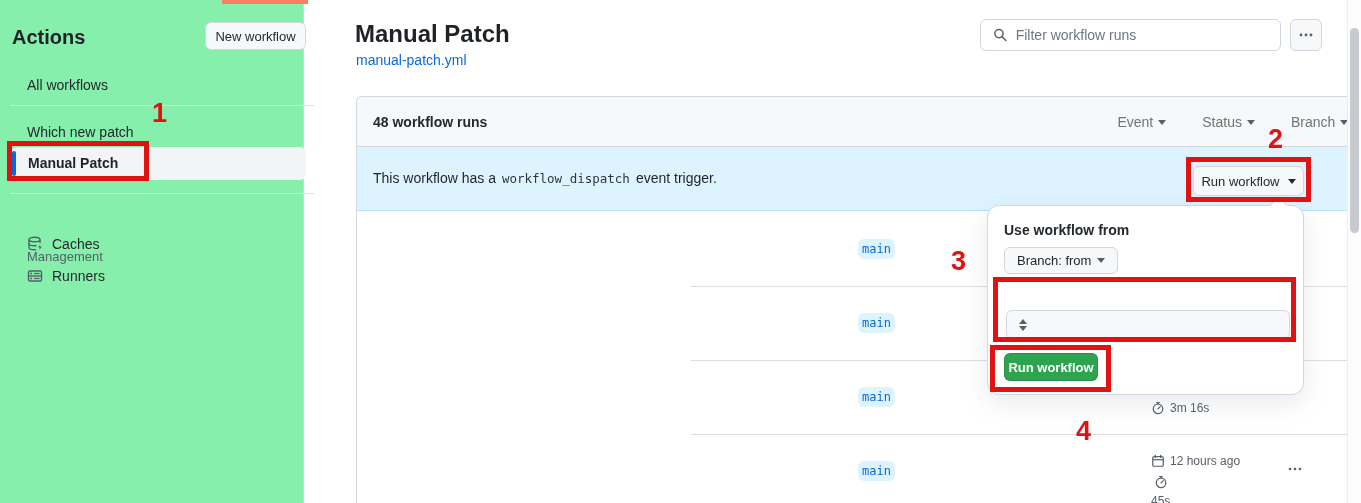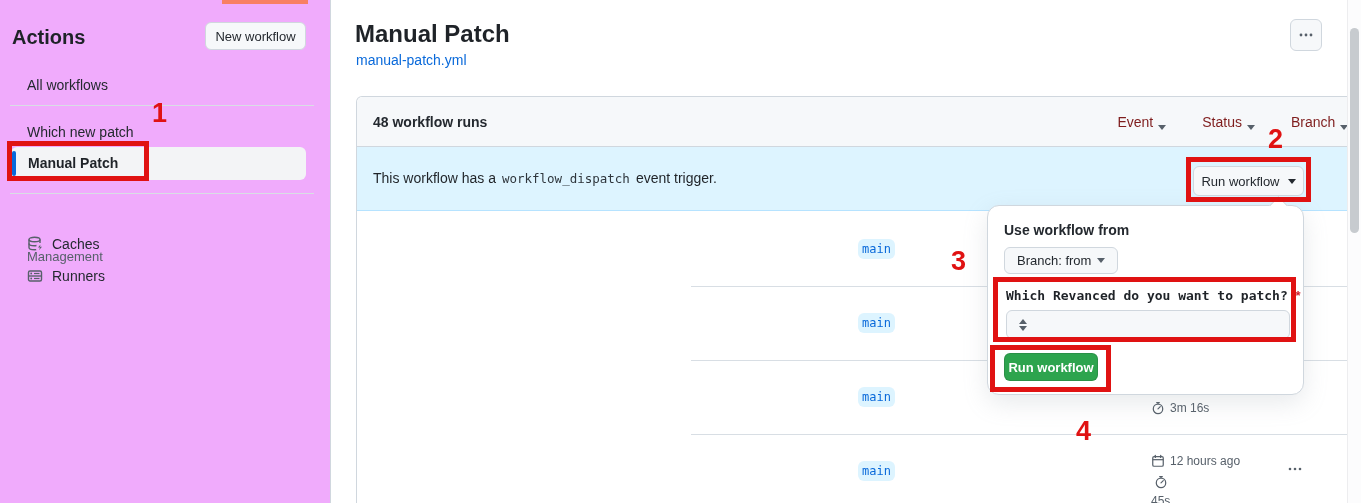--- a/index.html
+++ b/index.html
@@ -7,21 +7,21 @@
   .screen {
     position:relative; width:1361px; height:503px; overflow:hidden;
     background:#ffffff; font-family:"Liberation Sans", sans-serif; color:#24292f;
   }
   .mono { font-family:"DejaVu Sans Mono","Liberation Mono",monospace; }
 
   
   .top-accent { position:absolute; left:222px; top:0; width:86px; height:4px; background:#f87f63; z-index:40; }
 
   
-  .sidebar { position:absolute; left:0; top:0; width:331px; height:503px; background:#f0abfc; border-right:1px solid #d0d7de; }
+  .sidebar { position:absolute; left:0; top:0; width:304px; height:503px; background:#86efac; border-right:1px solid #d0d7de; }
   .sb-title { position:absolute; left:12px; top:26px; font-size:20px; font-weight:700; color:#1f2328; }
   .btn {
     display:inline-flex; align-items:center; justify-content:center; gap:6px;
     background:#f6f8fa; border:1px solid #d0d7de; border-radius:6px;
     font-size:13px; font-weight:500; color:#24292f; cursor:pointer;
     font-family:"Liberation Sans",sans-serif;
   }
   .new-wf-btn { position:absolute; left:205px; top:22px; width:101px; height:28px; }
   .sb-item { position:absolute; left:27px; font-size:14px; color:#24292f; cursor:pointer; white-space:nowrap; }
   .sb-all { top:77px; }
@@ -60,21 +60,21 @@
   .runs-table {
     position:absolute; left:356px; top:96px; width:1094px; height:407px;
     border:1px solid #d0d7de; border-bottom:none; border-radius:6px 6px 0 0; background:#fff;
   }
   .table-head {
     position:absolute; left:0; top:0; right:0; height:50px;
     background:#f6f8fa; border-bottom:1px solid #d0d7de; border-radius:6px 6px 0 0;
   }
   .runs-count { position:absolute; left:16px; top:17px; font-size:14px; font-weight:700; color:#24292f; }
   .head-filters { position:absolute; right:19px; top:0; height:50px; display:flex; align-items:center; gap:36px; }
-  .head-filter { display:flex; align-items:flex-end; gap:5px; font-size:14px; color:#7f1d1d; cursor:pointer; }
+  .head-filter { display:flex; align-items:center; gap:5px; font-size:14px; color:#737373; cursor:pointer; }
   .caret-down { width:0; height:0; border-left:4px solid transparent; border-right:4px solid transparent; border-top:5px solid #57606a; display:inline-block; }
 
   .banner {
     position:absolute; left:0; top:50px; right:0; height:64px;
     background:#ddf4ff; border-bottom:1px solid #b6e3ff;
   }
   .banner-text { position:absolute; left:16px; top:23px; font-size:14px; color:#1f2328; display:flex; align-items:baseline; gap:6px; }
   .banner-text .mono { font-size:12.5px; color:#2f363d; }
   .run-wf-banner-btn { position:absolute; left:836px; top:19px; width:111px; height:30px; }
   .run-wf-banner-btn .caret-down { border-top-color:#24292f; margin-left:2px; }
@@ -189,20 +189,27 @@
         <line x1="7" y1="5.5" x2="12.5" y2="5.5" stroke="#57606a" stroke-width="1.2"></line>
         <line x1="7" y1="10.5" x2="12.5" y2="10.5" stroke="#57606a" stroke-width="1.2"></line>
       </svg>
       <span>Runners</span>
     </div>
   </aside>
 
   <h1 class="page-title">Manual Patch</h1>
   <a class="file-link">manual-patch.yml</a>
 
+  <div class="filter-box">
+    <svg width="16" height="16" viewBox="0 0 16 16">
+      <circle cx="6.5" cy="6.5" r="4.5" fill="none" stroke="#57606a" stroke-width="1.6"></circle>
+      <line x1="10" y1="10" x2="14" y2="14" stroke="#57606a" stroke-width="1.6" stroke-linecap="round"></line>
+    </svg>
+    <input type="text" placeholder="Filter workflow runs" style="">
+  </div>
 
   <button class="btn kebab-btn">
     <svg width="16" height="16" viewBox="0 0 16 16">
       <circle cx="3" cy="8" r="1.4" fill="#57606a"></circle>
         <circle cx="8" cy="8" r="1.4" fill="#57606a"></circle>
         <circle cx="13" cy="8" r="1.4" fill="#57606a"></circle>
     </svg>
   </button>
 
   <section class="runs-table">
@@ -288,24 +295,20 @@
     </div>
   </section>
 
   <div class="popup">
     <div class="popup-caret"></div>
     <div class="popup-heading">Use workflow from</div>
     <button class="btn branch-select-btn">
       <span>Branch: from</span>
       <span class="caret-down"></span>
     </button>
-    <div class="input-label">
-      <span>Which Revanced do you want to patch?</span>
-      <span class="req">*</span>
-    </div>
     <div class="popup-select">
       <span class="updown">
           <span class="up"></span>
           <span class="dn"></span>
         </span>
     </div>
     <button class="run-wf-green">Run workflow</button>
   </div>
 
   <div class="red-box rb-1"></div>

